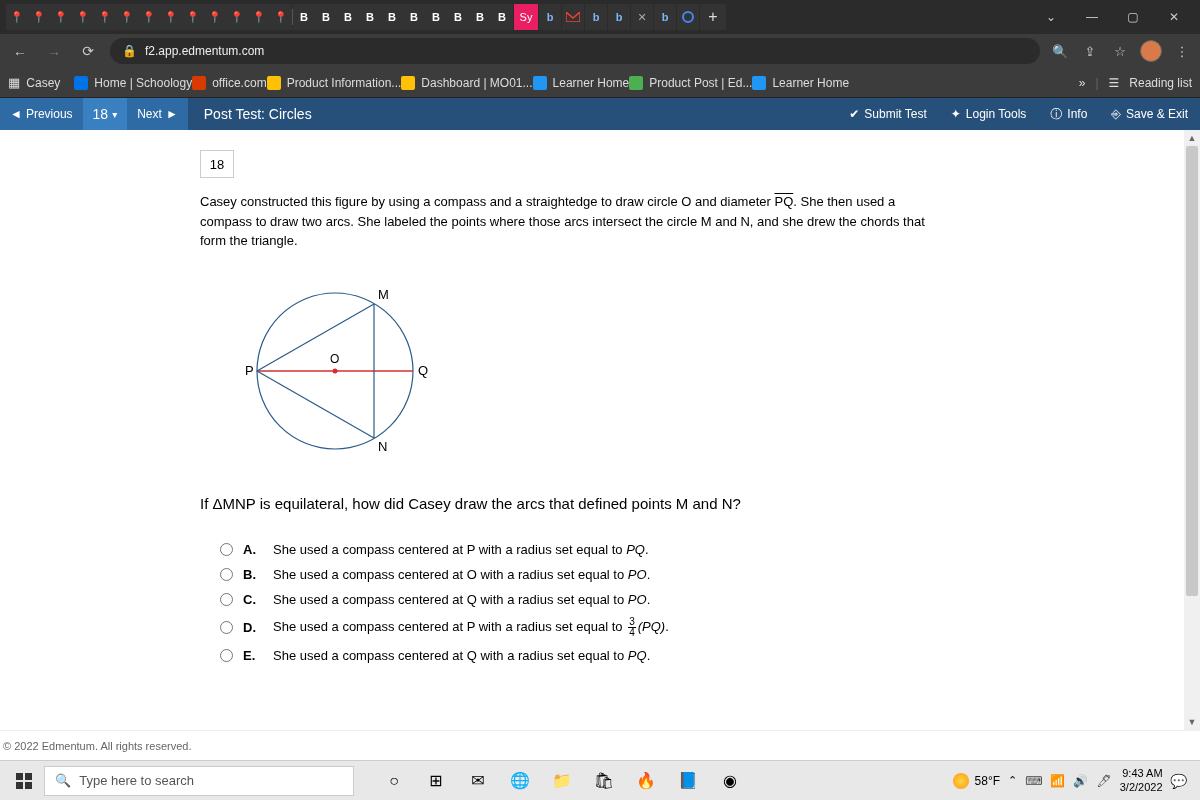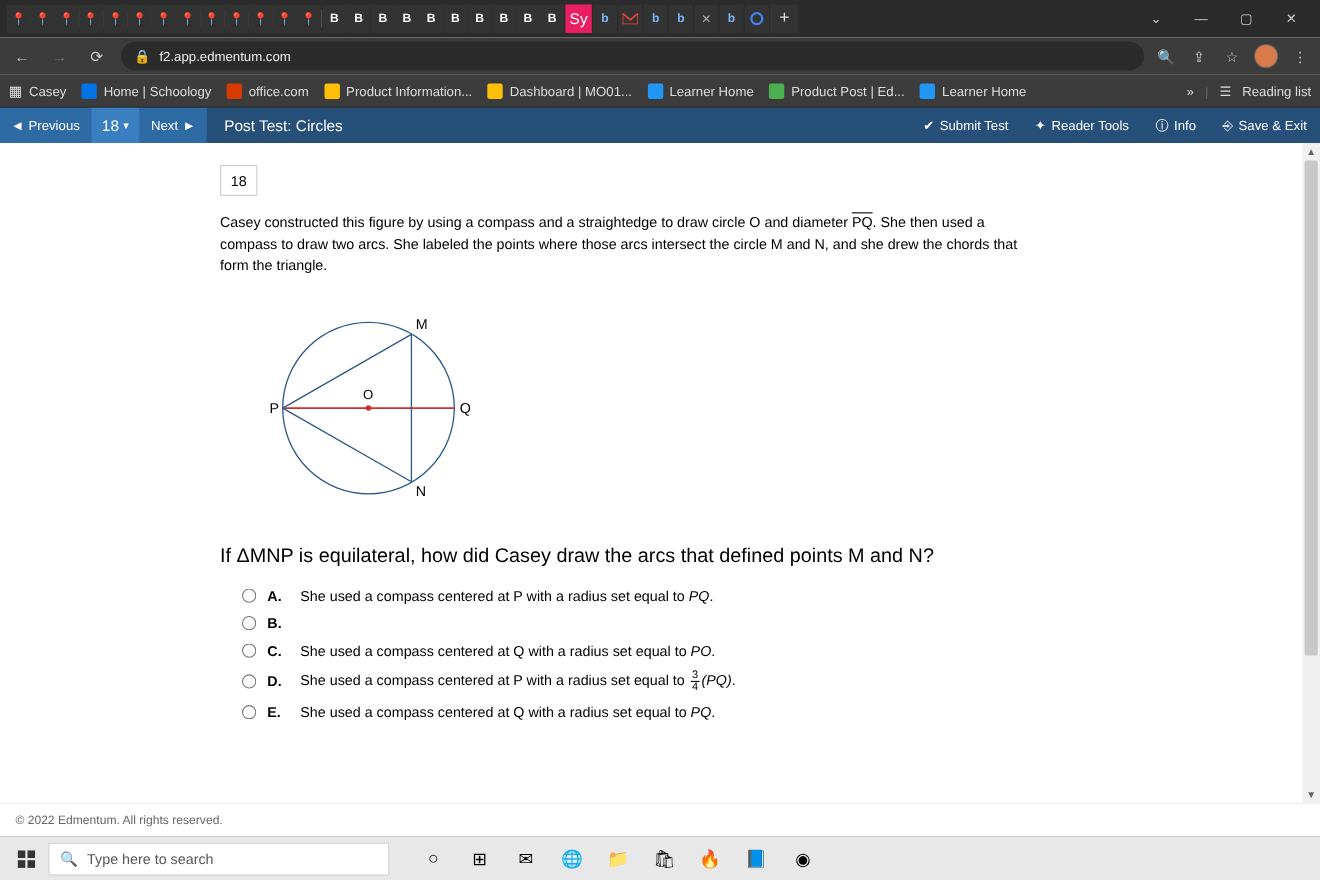--- a/index.html
+++ b/index.html
@@ -3,21 +3,21 @@
 <meta charset="utf-8">
 <style>
 * { margin: 0; padding: 0; box-sizing: border-box; font-family: "Segoe UI", Arial, sans-serif; }
 body { width: 1200px; height: 800px; overflow: hidden; background: #fff; display: flex; flex-direction: column; }
 
 
 .tabstrip { height: 34px; background: #2b2b2b; display: flex; align-items: center; padding: 0 6px; gap: 1px; }
 .tab-mini { width: 22px; height: 26px; background: #333; display: flex; align-items: center; justify-content: center; color: #9e9e9e; font-size: 11px; position: relative; }
 .tab-mini .sep { position: absolute; right: -1px; top: 5px; bottom: 5px; width: 1px; background: #555; }
 .tab-b { background: #333; color: #fff; font-weight: bold; width: 22px; }
-.tab-sy { background: #e91e63; color: #fff; width: 24px; font-size: 14px; }
+.tab-sy { background: #e91e63; color: #fff; width: 24px; font-size: 11px; }
 .tab-tb { background: #333; color: #7cb5f7; font-weight: bold; }
 .tab-m { background: #333; }
 .tab-close { color: #aaa; width: 22px; }
 .tab-plus { color: #ddd; width: 26px; font-size: 16px; cursor: pointer; }
 .tab-spacer { flex: 1; }
 .win-btn { width: 40px; height: 34px; display: flex; align-items: center; justify-content: center; color: #ccc; font-size: 12px; }
 
 
 .urlbar { height: 34px; background: #3c3c3c; display: flex; align-items: center; padding: 0 8px; gap: 10px; }
 .nav-btn { width: 24px; height: 24px; display: flex; align-items: center; justify-content: center; color: #ccc; font-size: 14px; }
@@ -49,34 +49,34 @@
 .scroll-area { position: absolute; inset: 0; padding: 20px 0 0 200px; overflow-y: auto; }
 .q-card { width: 800px; background: #fff; }
 .q-num { width: 34px; height: 28px; border: 1px solid #ccc; display: flex; align-items: center; justify-content: center; font-size: 13px; margin-bottom: 14px; }
 .q-instr { font-size: 13px; margin-bottom: 14px; }
 .q-text { font-size: 13px; line-height: 1.5; margin-bottom: 20px; max-width: 740px; }
 .overline { text-decoration: overline; }
 
 .figure { width: 210px; height: 200px; position: relative; margin: 0 0 24px 30px; }
 .figure svg { width: 100%; height: 100%; }
 
-.q-sub { font-size: 18px; margin-bottom: 18px; }
+.q-sub { font-size: 15px; margin-bottom: 30px; }
 .choices { padding-left: 20px; }
 .choice { display: flex; align-items: center; gap: 10px; font-size: 13px; margin-bottom: 10px; }
 .choice input { width: 13px; height: 13px; }
 .choice .lbl { font-weight: bold; width: 20px; }
 .frac { display: inline-flex; flex-direction: column; align-items: center; font-size: 10px; line-height: 1; vertical-align: middle; margin: 0 2px; }
 .frac .top { border-bottom: 1px solid #000; padding: 0 1px; }
 
 .scroll-track { position: absolute; right: 0; top: 0; bottom: 0; width: 16px; background: #f0f0f0; }
 .scroll-arrow { height: 16px; display: flex; align-items: center; justify-content: center; font-size: 9px; color: #666; }
 .scroll-thumb { position: absolute; left: 2px; right: 2px; top: 16px; height: 450px; background: #c8c8c8; border-radius: 2px; }
 
 
-.footer { height: 30px; background: #fff; border-top: 1px solid #eee; display: flex; align-items: center; padding: 0 14px; font-size: 11px; color: #666; }
+.footer { height: 30px; background: #fff; border-top: 1px solid #eee; display: flex; align-items: center; padding: 0 3px; font-size: 11px; color: #666; }
 
 
 .taskbar { height: 40px; background: #e8e8e8; border-top: 1px solid #ccc; display: flex; align-items: center; padding: 0 4px; }
 .tb-start { width: 40px; height: 40px; display: flex; align-items: center; justify-content: center; }
 .tb-search { height: 30px; width: 310px; background: #fff; border: 1px solid #ccc; display: flex; align-items: center; padding: 0 10px; gap: 8px; font-size: 13px; color: #555; }
 .tb-icons { display: flex; align-items: center; gap: 2px; margin-left: 20px; }
 .tb-icon { width: 40px; height: 40px; display: flex; align-items: center; justify-content: center; font-size: 16px; }
 .tb-spacer { flex: 1; }
 .tb-right { display: flex; align-items: center; gap: 8px; padding-right: 8px; }
 .tb-weather { display: flex; align-items: center; gap: 6px; font-size: 12px; }
@@ -191,21 +191,21 @@
   <div class="url-icon">☆</div>
   <div class="avatar"></div>
   <div class="url-icon">⋮</div>
 </div>
 
 <div class="bookmarks">
   <div class="bm">
       <span style="font-size:13px">▦</span>
       <span>Casey</span>
     </div>
-  <div id="bm-items" style="display:flex;gap:14px">
+  <div id="bm-items" style="display:flex;">
       <div class="bm">
         <span class="bm-icon" style="background:#0073e6"></span>
         <span>Home | Schoology</span>
       </div>
       <div class="bm">
         <span class="bm-icon" style="background:#d83b01"></span>
         <span>office.com</span>
       </div>
       <div class="bm">
         <span class="bm-icon" style="background:#ffc107"></span>
@@ -254,21 +254,21 @@
   </div>
   <div class="ab-title">Post Test: Circles</div>
   <div class="ab-spacer"></div>
   <div class="ab-right">
     <div class="ab-rbtn">
         <span>✔</span>
         <span>Submit Test</span>
       </div>
     <div class="ab-rbtn">
         <span>✦</span>
-        <span>Reader Tools</span>
+        <span>Login Tools</span>
       </div>
     <div class="ab-rbtn">
         <span>ⓘ</span>
         <span>Info</span>
       </div>
     <div class="ab-rbtn">
         <span>⎆</span>
         <span>Save &amp; Exit</span>
       </div>
   </div>
@@ -302,20 +302,21 @@
 
       <div class="choices" id="choices">
           <label class="choice">
             <input type="radio" name="ans" style="">
             <span class="lbl">A.</span>
             <span>She used a compass centered at P with a radius set equal to <i>PQ</i>.</span>
           </label>
           <label class="choice">
             <input type="radio" name="ans" style="">
             <span class="lbl">B.</span>
+            <span>She used a compass centered at O with a radius set equal to <i>PO</i>.</span>
           </label>
           <label class="choice">
             <input type="radio" name="ans" style="">
             <span class="lbl">C.</span>
             <span>She used a compass centered at Q with a radius set equal to <i>PO</i>.</span>
           </label>
           <label class="choice">
             <input type="radio" name="ans" style="">
             <span class="lbl">D.</span>
             <span>She used a compass centered at P with a radius set equal to <span class="frac">
@@ -358,13 +359,31 @@
     <div class="tb-icon">⊞</div>
     <div class="tb-icon">✉</div>
     <div class="tb-icon">🌐</div>
     <div class="tb-icon">📁</div>
     <div class="tb-icon">🛍</div>
     <div class="tb-icon">🔥</div>
     <div class="tb-icon">📘</div>
     <div class="tb-icon">◉</div>
   </div>
   <div class="tb-spacer"></div>
+  <div class="tb-right">
+    <div class="tb-weather">
+      <span class="tb-sun"></span>
+      <span>58°F</span>
+    </div>
+    <span style="font-size:11px">⌃</span>
+    <div class="tb-sys">
+      <span>⌨</span>
+      <span>📶</span>
+      <span>🔊</span>
+      <span>🖊</span>
+    </div>
+    <div class="tb-clock">
+      <div>9:43 AM</div>
+      <div>3/2/2022</div>
+    </div>
+    <span style="font-size:14px;color:#555">💬</span>
+  </div>
 </div>
 
 </body></html>

